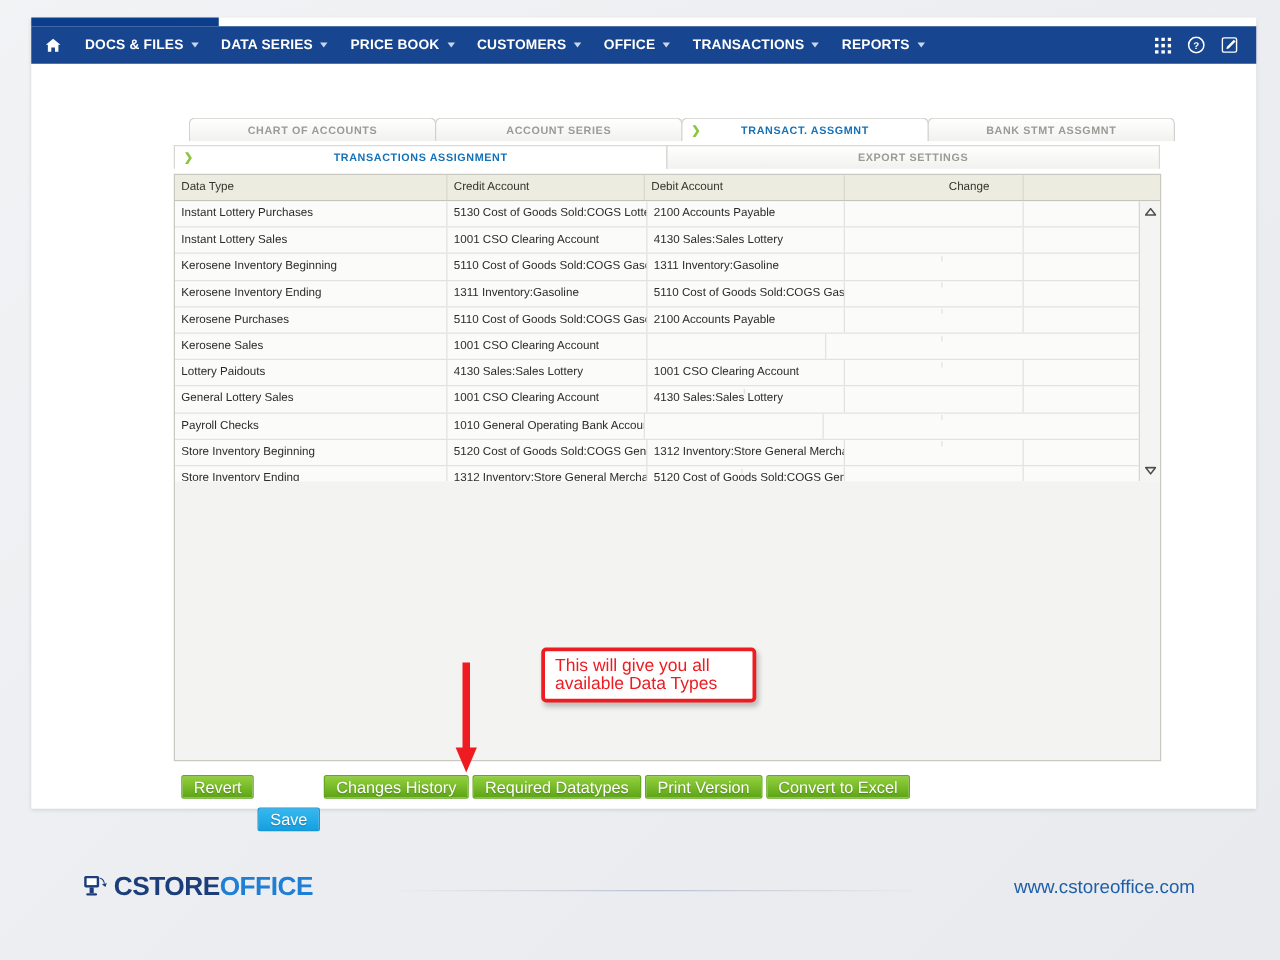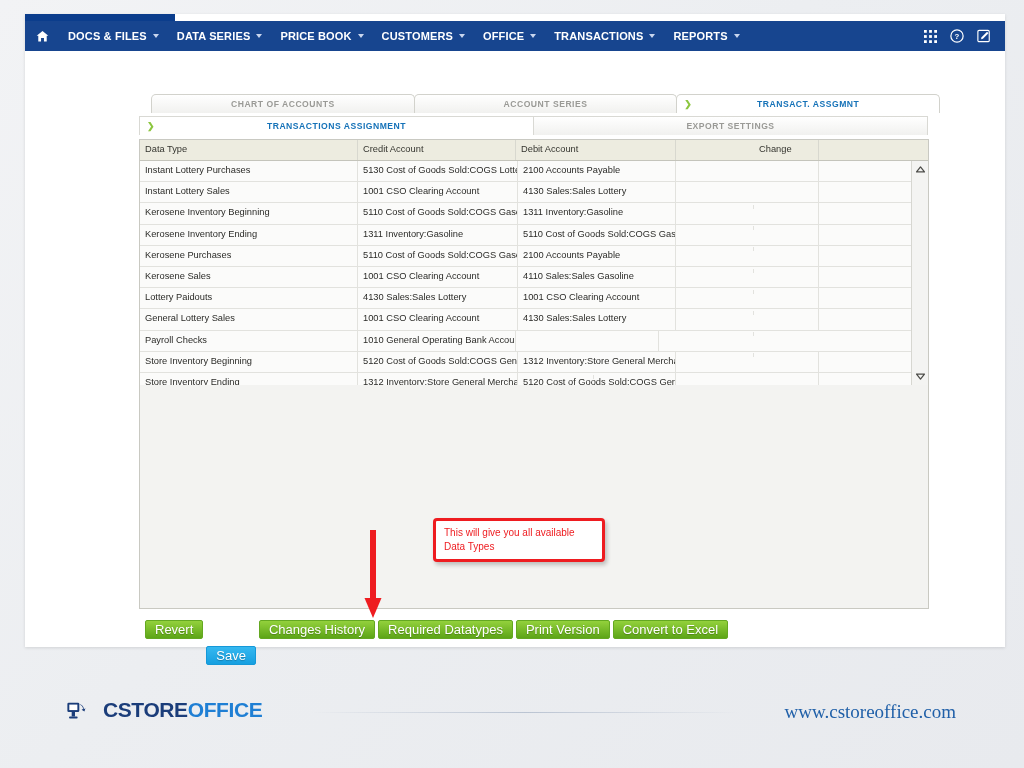--- a/index.html
+++ b/index.html
@@ -126,54 +126,54 @@
     color:#5a5a55; font-size:9px; cursor:pointer; flex:0 0 16px;
   }
   #sb-track { flex:1; width:16px; position:relative; }
 
   
   #callout {
     position:absolute; left:433px; top:518px; width:172px; height:44px;
     border:3px solid #ee1c20; background:#ffffff; border-radius:4px;
     box-shadow:2px 3px 4px rgba(0,0,0,.22);
     padding:5px 8px; box-sizing:border-box;
-    font-size:10px; color:#ee1c20; line-height:13.5px;
+    font-size:14px; color:#ee1c20; line-height:13.5px;
   }
   #arrow-anno { position:absolute; left:362px; top:528px; width:22px; height:92px; }
 
   
   #btnbar { position:absolute; left:145px; top:620px; display:flex; gap:3px; }
   .abtn {
     height:17px; padding:0 9px;
     display:flex; align-items:center; justify-content:center;
     font-size:13px; color:#ffffff;
     background:linear-gradient(#93d13c,#5da517);
     border:1px solid #64a821; border-radius:2px;
     cursor:pointer; white-space:nowrap;
     text-shadow:0 1px 1px rgba(0,0,0,.25);
   }
   .abtn.blue { background:linear-gradient(#35b8f0,#169fe0); border-color:#1598d8;margin-top:26px; }
 
   
   #footer { position:absolute; left:0; top:690px; width:1024px; height:60px; }
   #logo-wrap {
     position:absolute; left:66px; top:8px;
-    display:flex; align-items:flex-end; gap:15px;
+    display:flex; align-items:flex-start; gap:3px;
   }
   #logo-mark { width:22px; height:22px; }
   #logo-text { font-size:21px; font-weight:bold; letter-spacing:-.4px; }
   #logo-text .c { color:#1b3d7a; }
   #logo-text .o { color:#1f7fd4; }
   #foot-rule {
     position:absolute; left:310px; top:22px; width:430px; height:1px;
     background:linear-gradient(90deg,rgba(180,190,205,0),rgba(170,182,200,.75),rgba(180,190,205,0));
   }
   #foot-url {
     position:absolute; right:68px; top:11px;
-    font-size:19px; color:#1f5fa8;font-family:Liberation Serif, serif;
+    font-size:15px; color:#1f5fa8;
   }
 </style>
 </head>
 <body>
 
 <div id="slide-stage">
 
   <div id="app-card"></div>
 
   <div id="nav-accent"></div>
@@ -247,20 +247,23 @@
       <div class="tab">
         <span>CHART OF ACCOUNTS</span>
       </div>
       <div class="tab">
         <span>ACCOUNT SERIES</span>
       </div>
       <div class="tab active">
         <span class="arrow-mark">❯</span>
         <span>TRANSACT. ASSGMNT</span>
       </div>
+      <div class="tab">
+        <span>BANK STMT ASSGMNT</span>
+      </div>
     </div>
   <div id="tabs-inner">
       <div class="tab active">
         <span class="arrow-mark">❯</span>
         <span>TRANSACTIONS ASSIGNMENT</span>
       </div>
       <div class="tab">
         <span>EXPORT SETTINGS</span>
       </div>
     </div>
@@ -312,21 +315,20 @@
             <div class="gc c0">Kerosene Purchases</div>
             <div class="gc c1">5110 Cost of Goods Sold:COGS Gasoline</div>
             <div class="gc c2">2100 Accounts Payable</div>
             <div class="gc c3"></div>
             <div class="gc c4"></div>
             <div class="gc c5"></div>
           </div>
           <div class="grow">
             <div class="gc c0">Kerosene Sales</div>
             <div class="gc c1">1001 CSO Clearing Account</div>
-            <div class="gc c2">4110 Sales:Sales Gasoline</div>
             <div class="gc c3"></div>
             <div class="gc c4"></div>
             <div class="gc c5"></div>
           </div>
           <div class="grow">
             <div class="gc c0">Lottery Paidouts</div>
             <div class="gc c1">4130 Sales:Sales Lottery</div>
             <div class="gc c2">1001 CSO Clearing Account</div>
             <div class="gc c3"></div>
             <div class="gc c4"></div>

